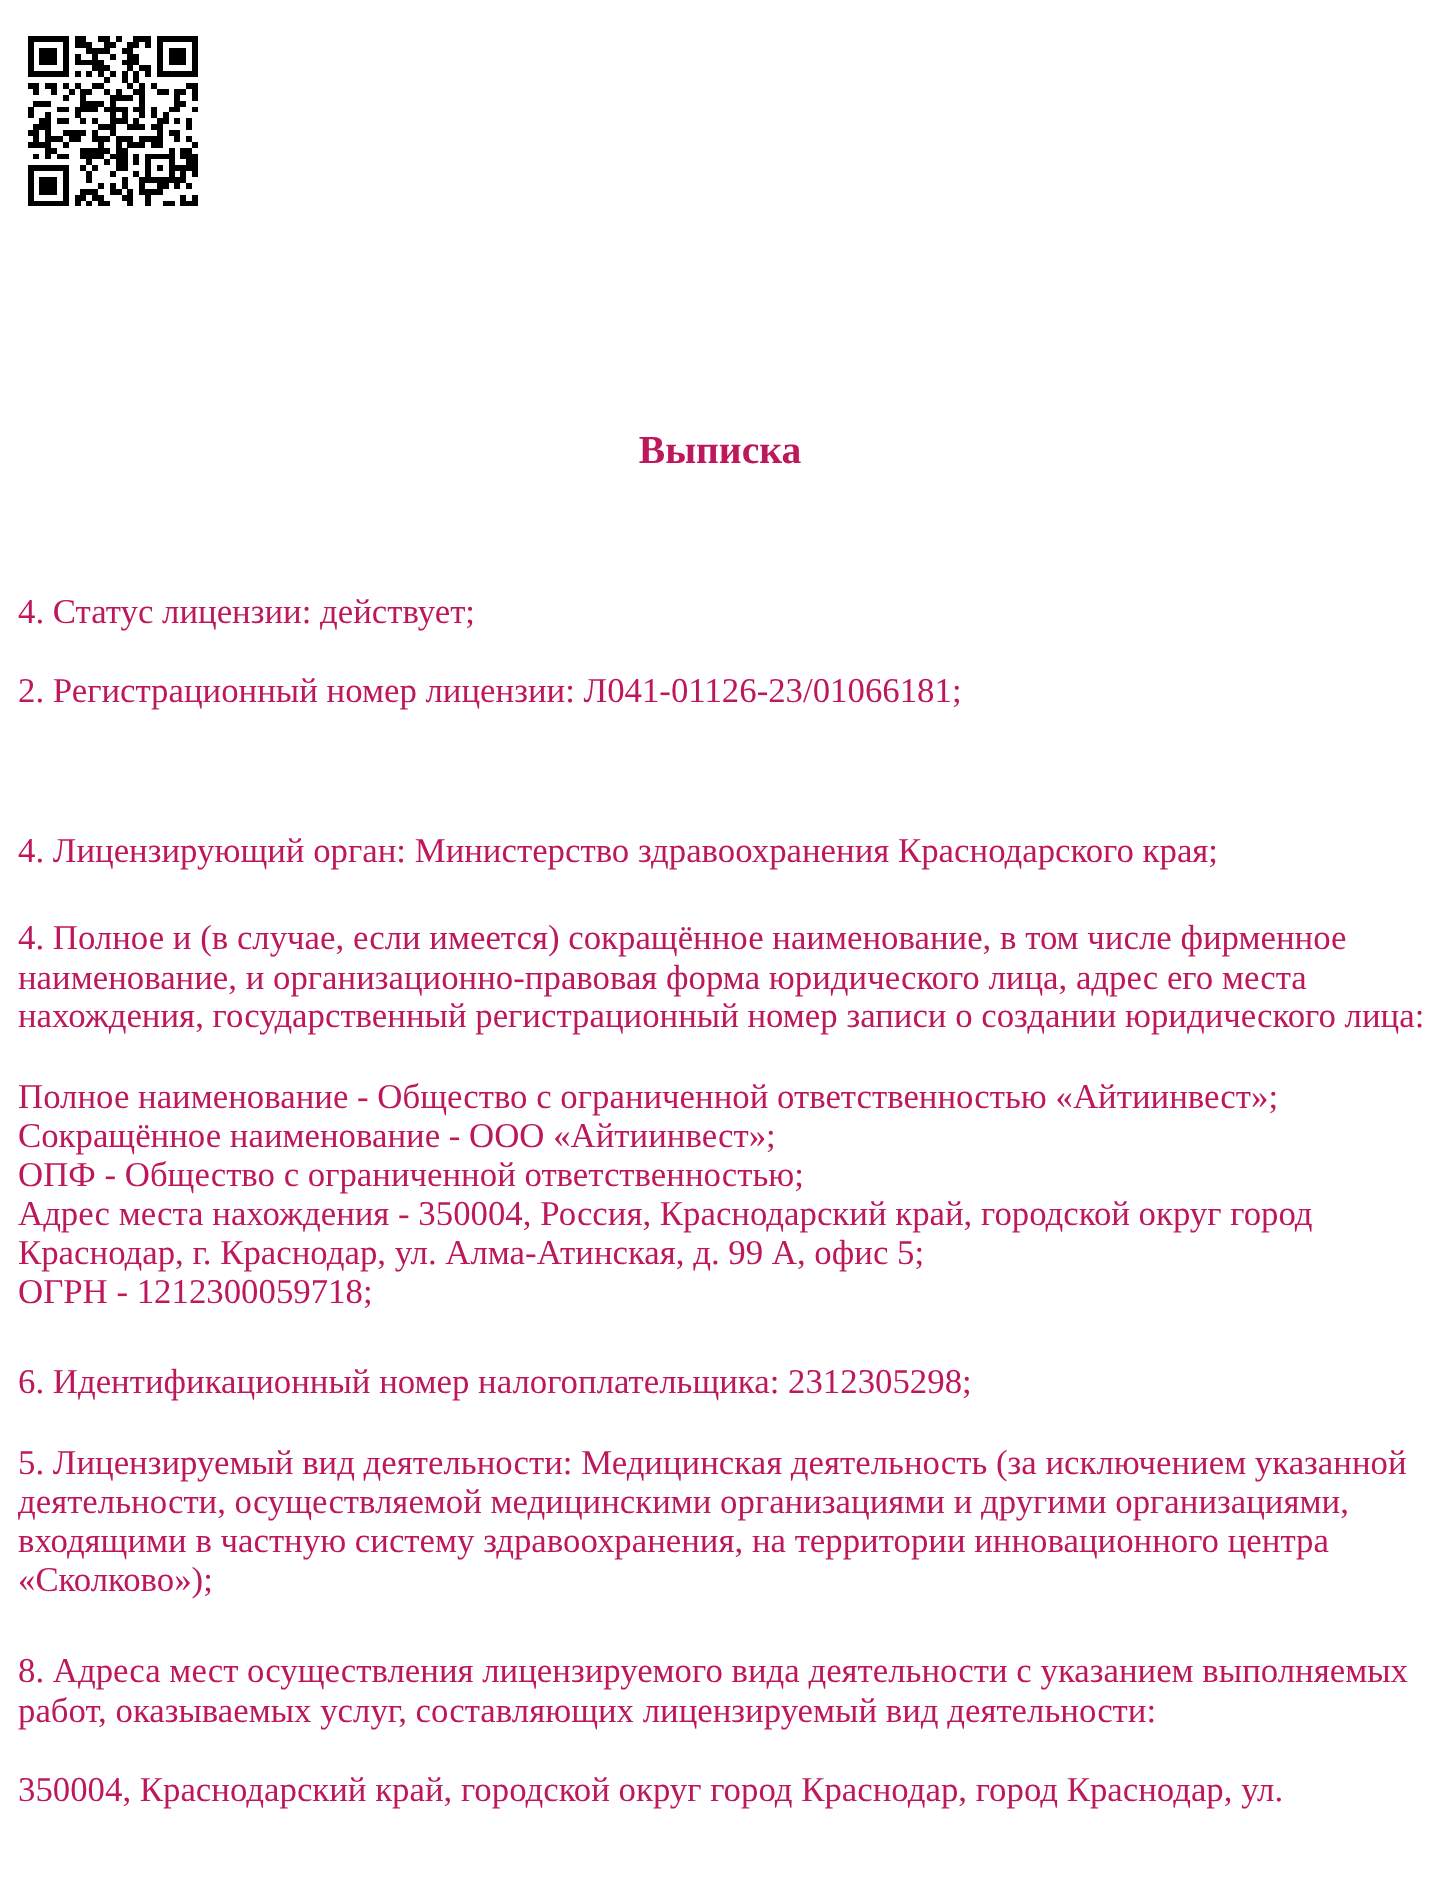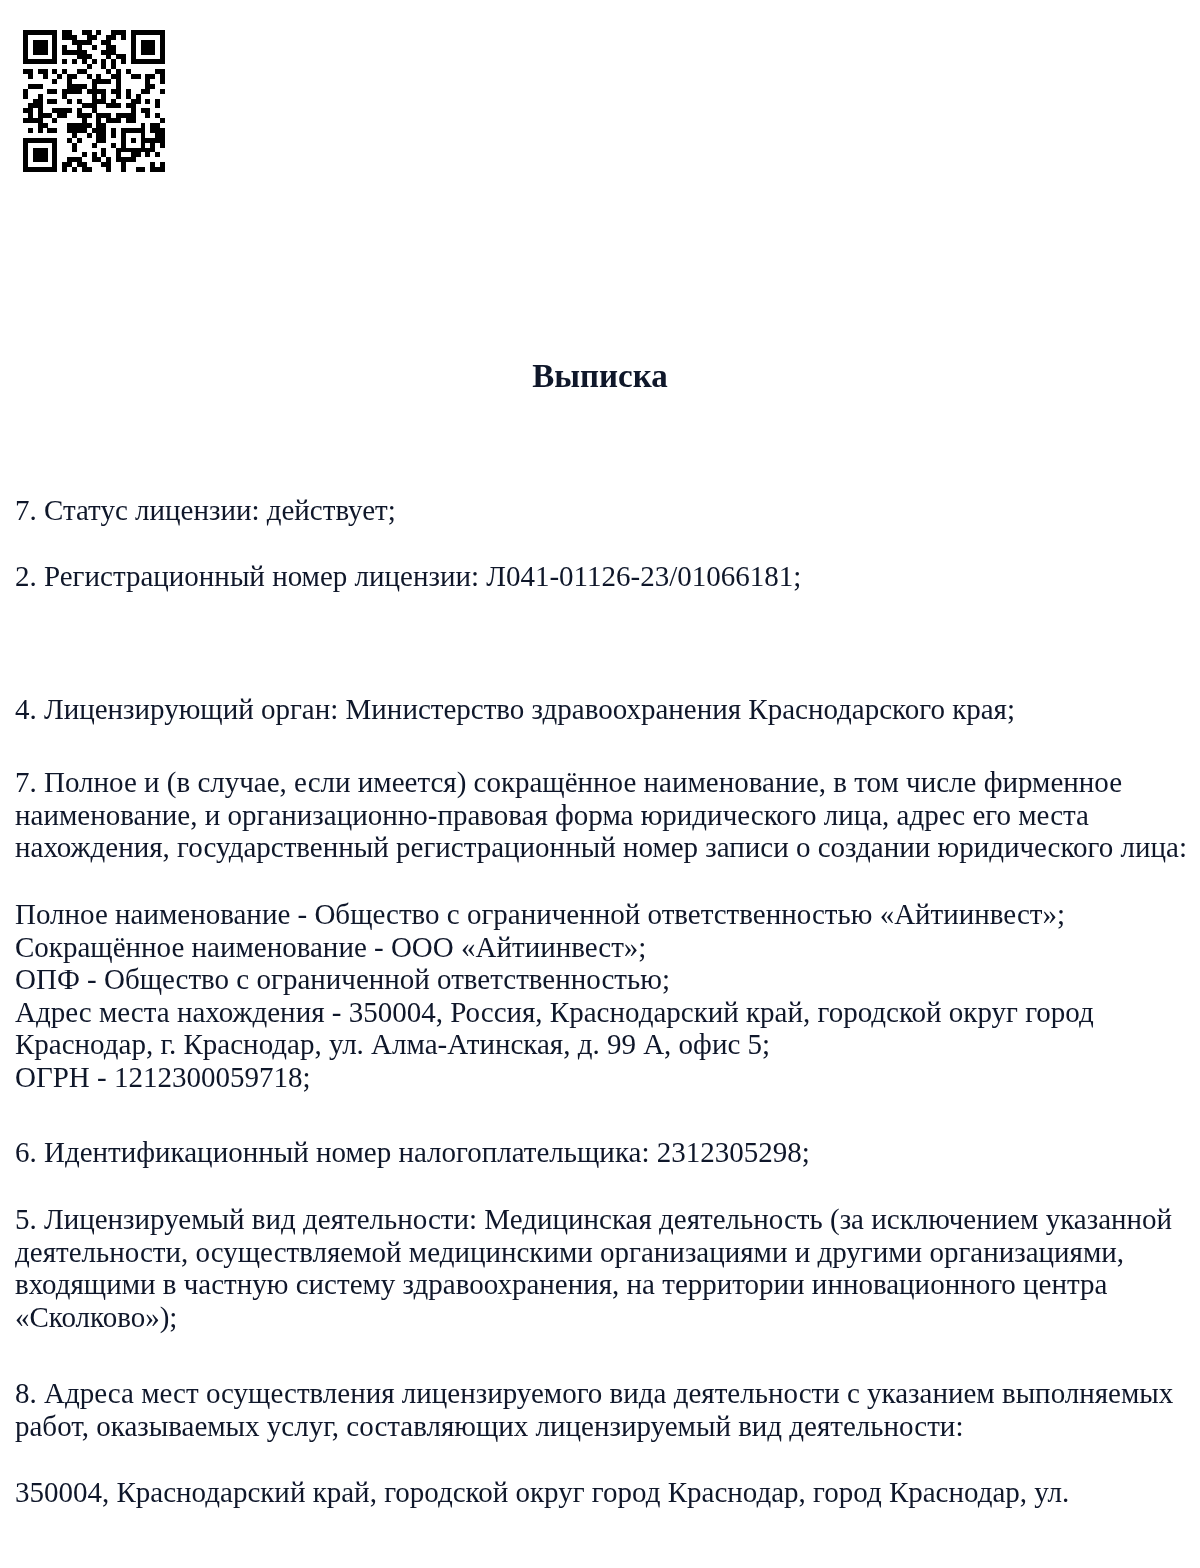--- a/index.html
+++ b/index.html
@@ -5,21 +5,21 @@
   html, body {
     margin: 0;
     padding: 0;
     background: #ffffff;
   }
   .page {
     position: relative;
     width: 1200px;
     height: 1568px;
     background: #ffffff;
-    color: #0f172a;
+    color: #be185d;
     font-family: "Liberation Serif", "DejaVu Serif", serif;
     overflow: hidden;
     border-radius: 16px;
   }
   .qr {
     position: absolute;
     left: 23px;
     top: 30px;
     width: 142px;
     height: 142px;
@@ -470,24 +470,24 @@
         <rect x="132.21" y="137.10" width="4.95" height="4.95"></rect>
         <rect x="137.10" y="137.10" width="4.95" height="4.95"></rect>
       </svg>
     </div>
 
   <div class="title">
     <div>Выписка</div>
   </div>
 
 
-  <div class="block p1">7. Статус лицензии: действует;</div>
+  <div class="block p1">4. Статус лицензии: действует;</div>
   <div class="block p2">2. Регистрационный номер лицензии: Л041-01126-23/01066181;</div>
   <div class="block p4">4. Лицензирующий орган: Министерство здравоохранения Краснодарского края;</div>
-  <div class="block p5">7. Полное и (в случае, если имеется) сокращённое наименование, в том числе фирменное
+  <div class="block p5">4. Полное и (в случае, если имеется) сокращённое наименование, в том числе фирменное
 наименование, и организационно-правовая форма юридического лица, адрес его места
 нахождения, государственный регистрационный номер записи о создании юридического лица:</div>
   <div class="block org-block">Полное наименование - Общество с ограниченной ответственностью «Айтиинвест»;
 Сокращённое наименование - ООО «Айтиинвест»;
 ОПФ - Общество с ограниченной ответственностью;
 Адрес места нахождения - 350004, Россия, Краснодарский край, городской округ город
 Краснодар, г. Краснодар, ул. Алма-Атинская, д. 99 А, офис 5;
 ОГРН - 1212300059718;</div>
   <div class="block p6">6. Идентификационный номер налогоплательщика: 2312305298;</div>
   <div class="block p7">5. Лицензируемый вид деятельности: Медицинская деятельность (за исключением указанной

